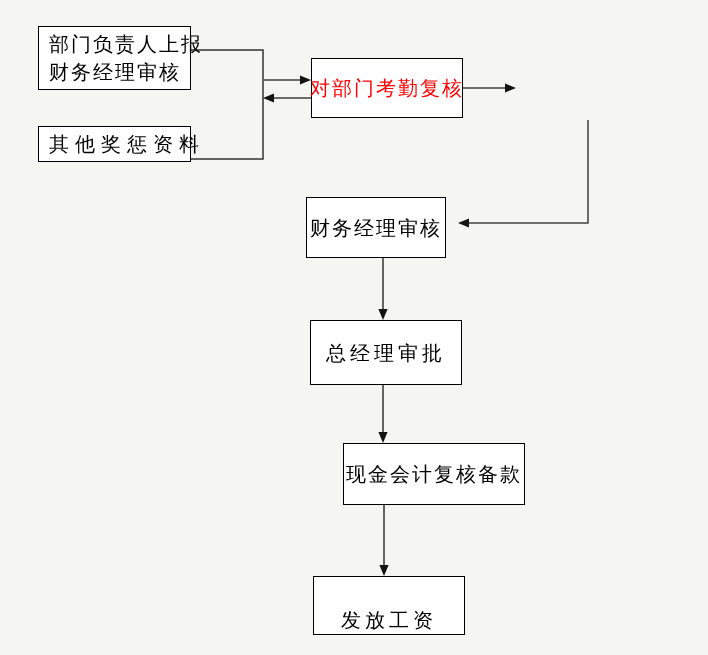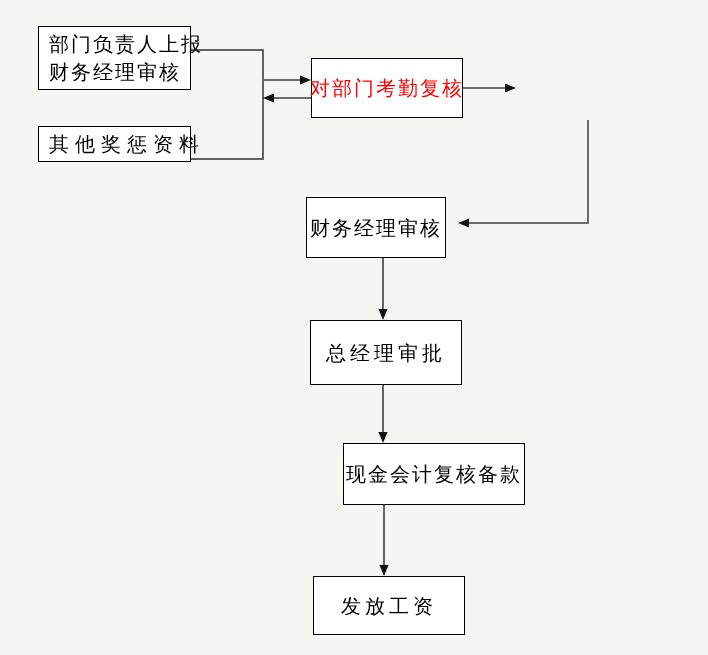--- a/index.html
+++ b/index.html
@@ -43,21 +43,21 @@
     align-items: flex-start;
     padding-left: 10px;
   }
   .node-report  { left: 38px;  top: 26px;  width: 153px; height: 64px; }
   .node-other   { left: 38px;  top: 126px; width: 153px; height: 36px; letter-spacing: 6px; }
   .node-review  { left: 311px; top: 58px;  width: 152px; height: 60px; color: #ff0000; }
   .node-hr      { left: 516px; top: 58px;  width: 152px; height: 62px; }
   .node-finance { left: 306px; top: 197px; width: 140px; height: 61px; }
   .node-gm      { left: 310px; top: 320px; width: 152px; height: 65px; letter-spacing: 4px; }
   .node-cash    { left: 299px; top: 443px; width: 182px; height: 62px; margin-left: 44px; }
-  .node-pay     { left: 313px; top: 576px; width: 152px; height: 59px; letter-spacing: 4px; }
+  .node-pay     { left: 313px; top: 576px; width: 152px; height: 59px; letter-spacing: 4px; justify-content: flex-end; }
 </style>
 </head>
 <body>
 
 <div class="stage">
 
   <svg class="edges-svg" viewBox="0 0 708 655" xmlns="http://www.w3.org/2000/svg">
 
     <path d="M191,50 H263 V159 H191" fill="none" stroke="#333333" stroke-width="1.5"></path>
 

